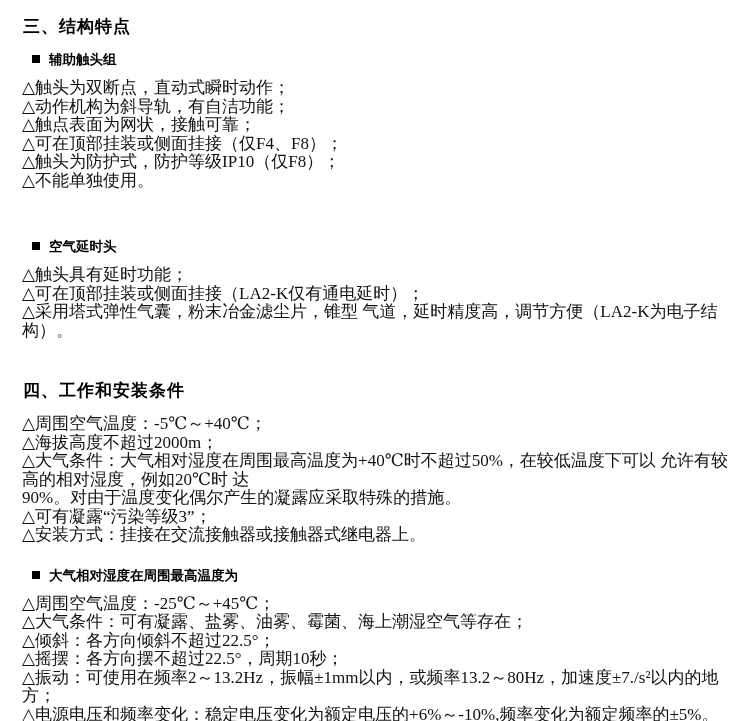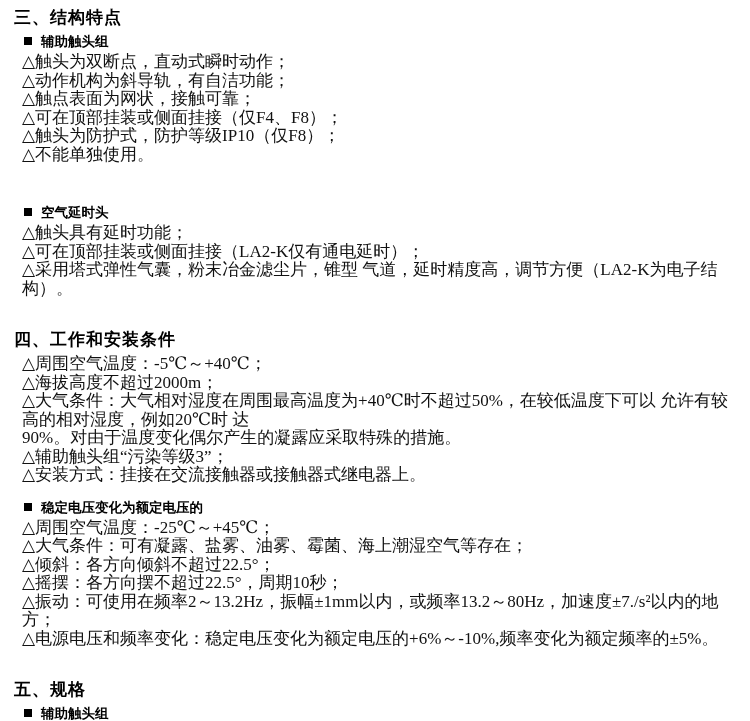--- a/index.html
+++ b/index.html
@@ -20,31 +20,31 @@
     height: 721px;
     padding: 0;
     box-sizing: border-box;
   }
   .sec-head {
     font-family: "Liberation Sans", "DejaVu Sans", sans-serif;
     font-weight: bold;
     font-size: 17px;
     color: #000;
     letter-spacing: 1px;
-    margin: 0;
+    margin: 9px;
     padding: 0 0 4px 14px;
   }
   .sec-head.first { padding-top: 6px; }
   .sub-head {
     font-family: "Liberation Sans", "DejaVu Sans", sans-serif;
     font-size: 13.5px;
     font-weight: bold;
     color: #000;
     padding: 0 0 2px 24px;
-    margin: 0;
+    margin: 8px;
   }
   .sub-head .bullet {
     display: inline-block;
     width: 8px;
     height: 8px;
     background: #000;
     margin-right: 9px;
     vertical-align: 1px;
   }
   .line {
@@ -88,28 +88,28 @@
 
   <div class="gap-lg"></div>
 
   <h2 class="sec-head">四、工作和安装条件</h2>
 
   <div class="blk">
     <p class="line">△周围空气温度：-5℃～+40℃；</p>
     <p class="line">△海拔高度不超过2000m；</p>
     <p class="line">△大气条件：大气相对湿度在周围最高温度为+40℃时不超过50%，在较低温度下可以 允许有较高的相对湿度，例如20℃时 达</p>
     <p class="line">90%。对由于温度变化偶尔产生的凝露应采取特殊的措施。</p>
-    <p class="line">△辅助触头组“污染等级3”；</p>
+    <p class="line">△可有凝露“污染等级3”；</p>
     <p class="line">△安装方式：挂接在交流接触器或接触器式继电器上。</p>
   </div>
 
   <div class="gap-md"></div>
 
   <div class="blk">
-    <div class="sub-head"><span class="bullet"></span><span>稳定电压变化为额定电压的</span></div>
+    <div class="sub-head"><span class="bullet"></span><span>大气相对湿度在周围最高温度为</span></div>
     <p class="line">△周围空气温度：-25℃～+45℃；</p>
     <p class="line">△大气条件：可有凝露、盐雾、油雾、霉菌、海上潮湿空气等存在；</p>
     <p class="line">△倾斜：各方向倾斜不超过22.5°；</p>
     <p class="line">△摇摆：各方向摆不超过22.5°，周期10秒；</p>
     <p class="line">△振动：可使用在频率2～13.2Hz，振幅±1mm以内，或频率13.2～80Hz，加速度±7./s²以内的地方；</p>
     <p class="line">△电源电压和频率变化：稳定电压变化为额定电压的+6%～-10%,频率变化为额定频率的±5%。</p>
   </div>
 
   <div class="gap-lg"></div>
 

